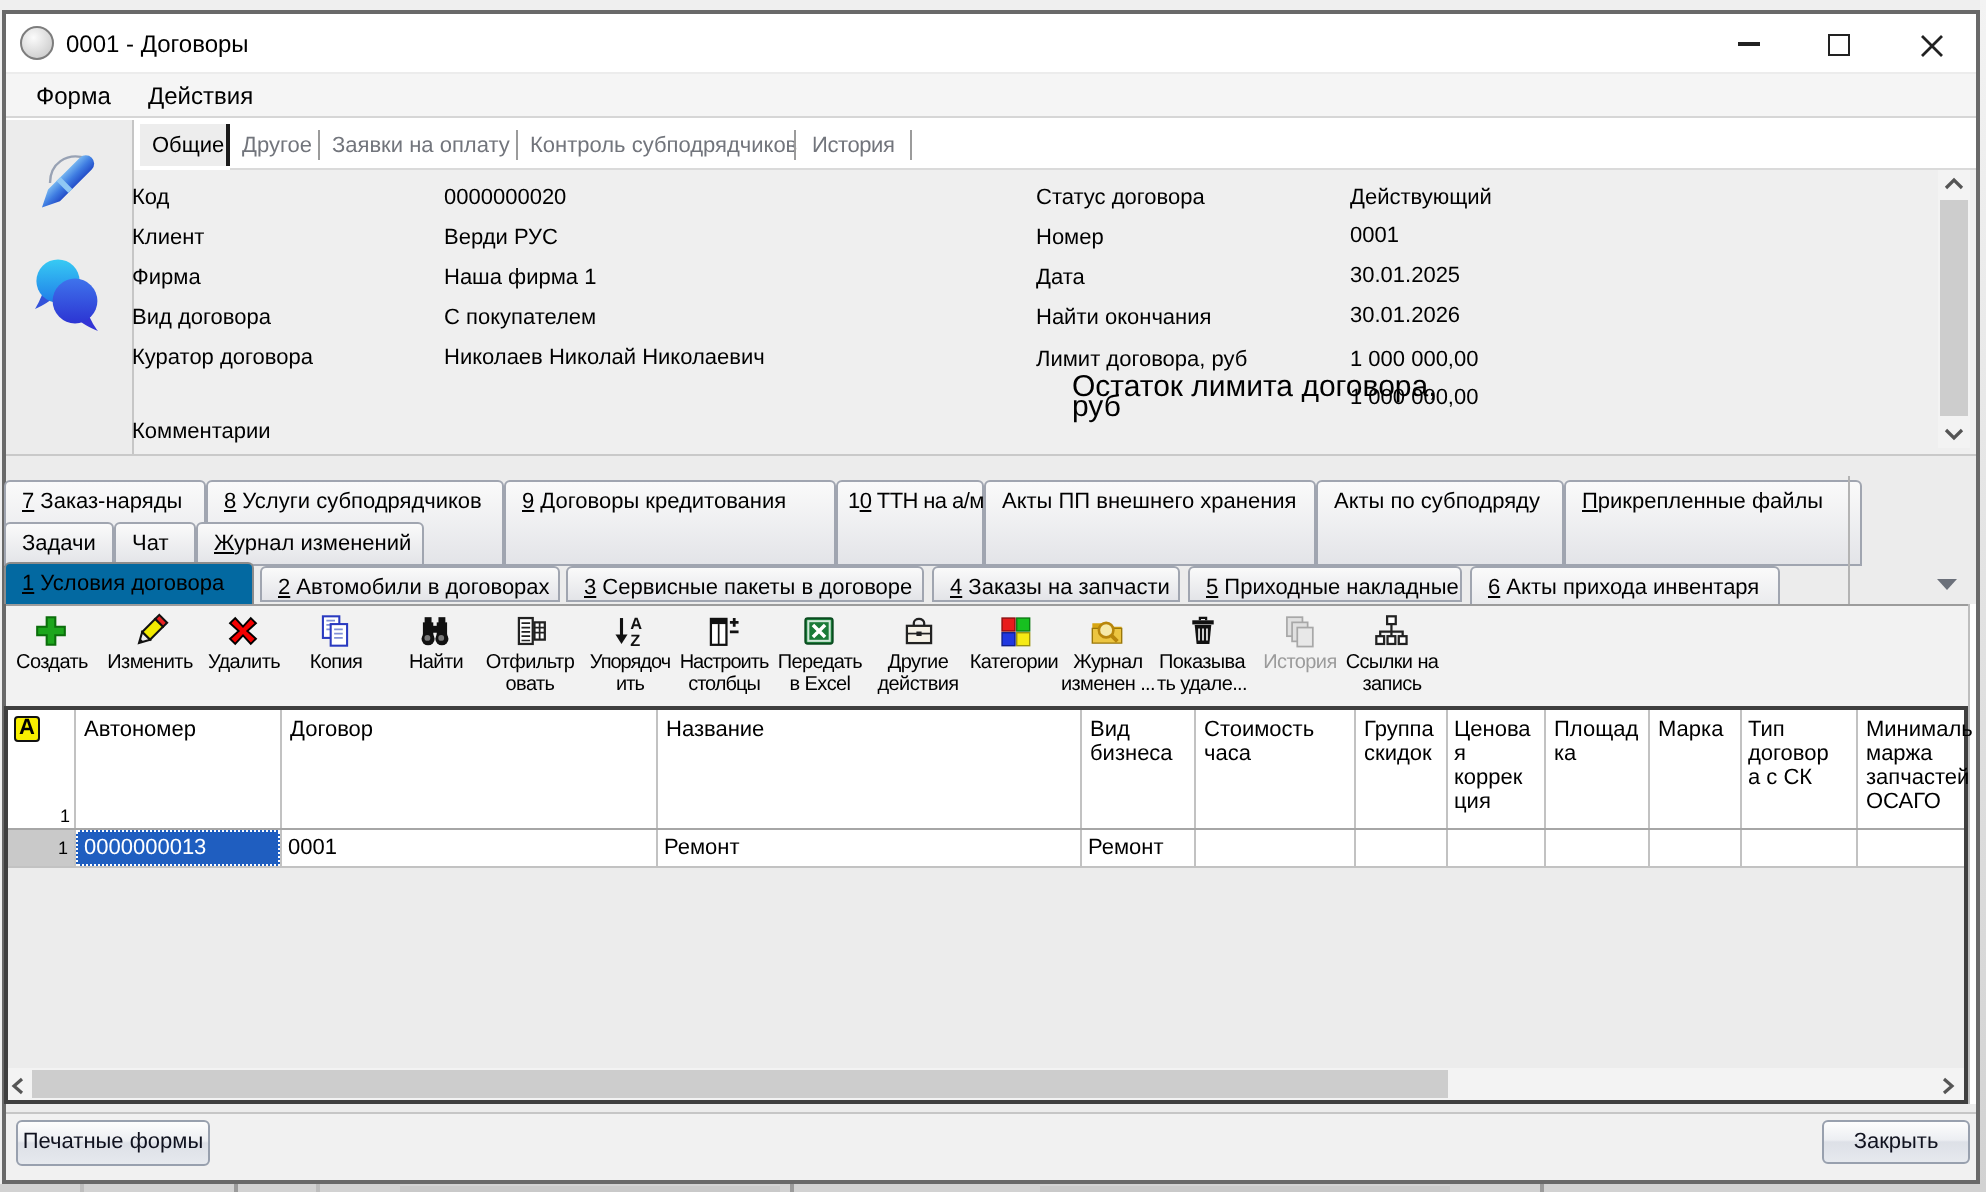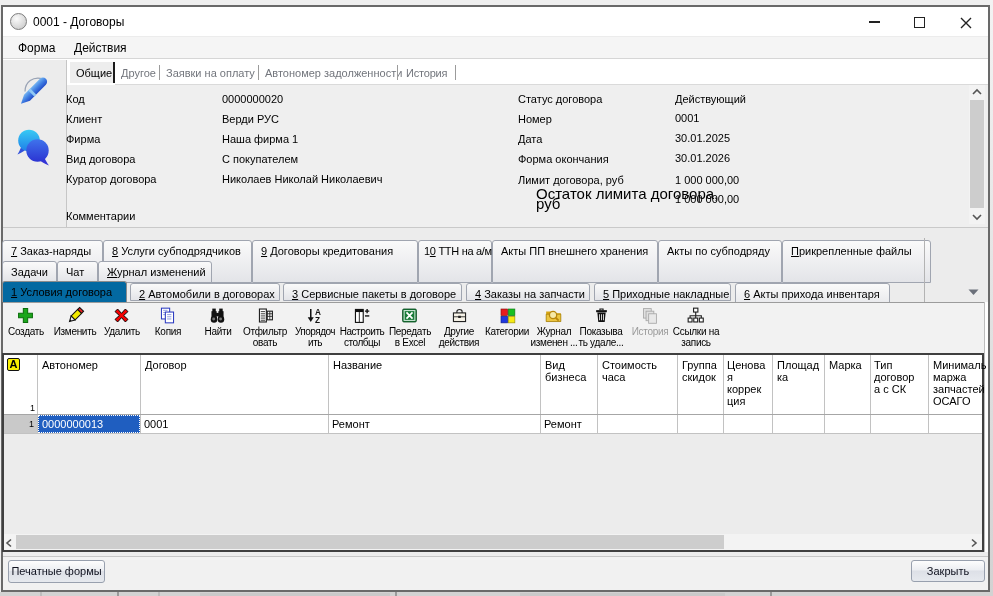--- a/index.html
+++ b/index.html
@@ -68,21 +68,21 @@
 
 <div class="abs" style="left:67px;top:60px;width:921px;height:24px;background:#fff"></div>
 <div class="abs" style="left:115px;top:84px;width:873px;height:1px;background:#dadada"></div>
 <div class="abs" style="left:70px;top:62px;width:43px;height:21px;background:#ededed"></div>
 <div class="abs t11" style="left:76px;top:67px">Общие</div>
 <div class="abs" style="left:113px;top:62px;width:2px;height:21px;background:#1a1a1a"></div>
 <div class="abs t11 grey" style="left:121px;top:67px">Другое</div>
 <div class="abs" style="left:159px;top:65px;width:1px;height:15px;background:#9b9b9b"></div>
 <div class="abs t11 grey" style="left:166px;top:67px">Заявки на оплату</div>
 <div class="abs" style="left:258px;top:65px;width:1px;height:15px;background:#9b9b9b"></div>
-<div class="abs t11 grey" style="left:265px;top:67px">Автономер задолженности</div>
+<div class="abs t11 grey" style="left:265px;top:67px">Контроль субподрядчиков</div>
 <div class="abs" style="left:397px;top:65px;width:1px;height:15px;background:#9b9b9b"></div>
 <div class="abs t11 grey" style="left:406px;top:67px;letter-spacing:-0.2px">История</div>
 <div class="abs" style="left:455px;top:65px;width:1px;height:15px;background:#9b9b9b"></div>
 
 <div class="abs" style="left:67px;top:85px;width:921px;height:142px;background:#efefef"></div>
 <div class="abs" style="left:3px;top:227px;width:985px;height:1px;background:#c9c9c9"></div>
 <div id="fields">
 <div class="abs t11" style="left:66px;top:93px">Код</div>
 <div class="abs t11" style="left:66px;top:113px">Клиент</div>
 <div class="abs t11" style="left:66px;top:133px">Фирма</div>
@@ -90,21 +90,21 @@
 <div class="abs t11" style="left:66px;top:173px">Куратор договора</div>
 <div class="abs t11" style="left:66px;top:210px">Комментарии</div>
 <div class="abs t11" style="left:222px;top:93px">0000000020</div>
 <div class="abs t11" style="left:222px;top:113px">Верди РУС</div>
 <div class="abs t11" style="left:222px;top:133px">Наша фирма 1</div>
 <div class="abs t11" style="left:222px;top:153px">С покупателем</div>
 <div class="abs t11" style="left:222px;top:173px">Николаев Николай Николаевич</div>
 <div class="abs t11" style="left:518px;top:93px">Статус договора</div>
 <div class="abs t11" style="left:518px;top:113px">Номер</div>
 <div class="abs t11" style="left:518px;top:133px">Дата</div>
-<div class="abs t11" style="left:518px;top:153px">Форма окончания</div>
+<div class="abs t11" style="left:518px;top:153px">Найти окончания</div>
 <div class="abs t11" style="left:518px;top:174px">Лимит договора, руб</div>
 <div class="abs" style="left:536px;top:189px;font-size:15px;line-height:10px;color:#000;white-space:nowrap">Остаток лимита договора,<br>руб</div>
 <div class="abs t11" style="left:675px;top:93px">Действующий</div>
 <div class="abs t11" style="left:675px;top:112px">0001</div>
 <div class="abs t11" style="left:675px;top:132px">30.01.2025</div>
 <div class="abs t11" style="left:675px;top:152px">30.01.2026</div>
 <div class="abs t11" style="left:675px;top:174px">1 000 000,00</div>
 <div class="abs t11" style="left:675px;top:193px">1 000 000,00</div>
 </div>
 

